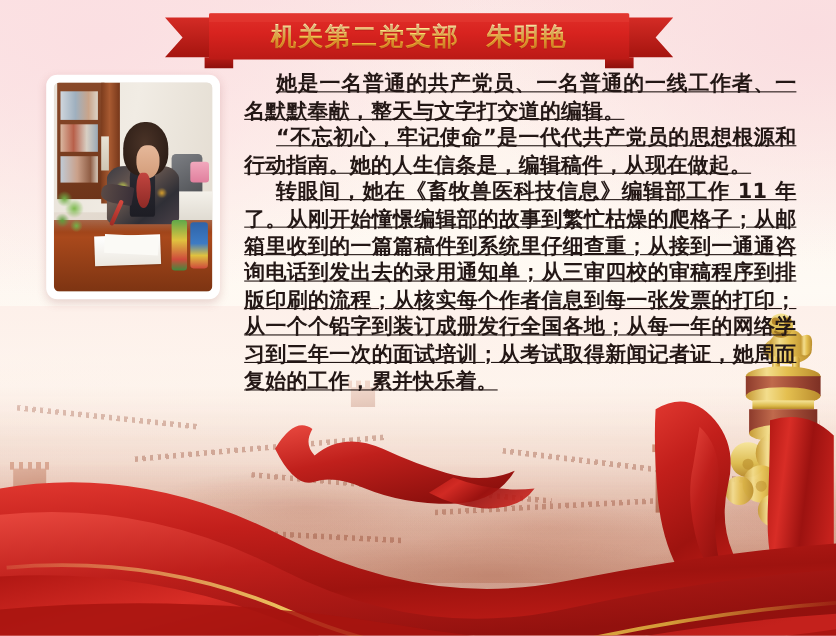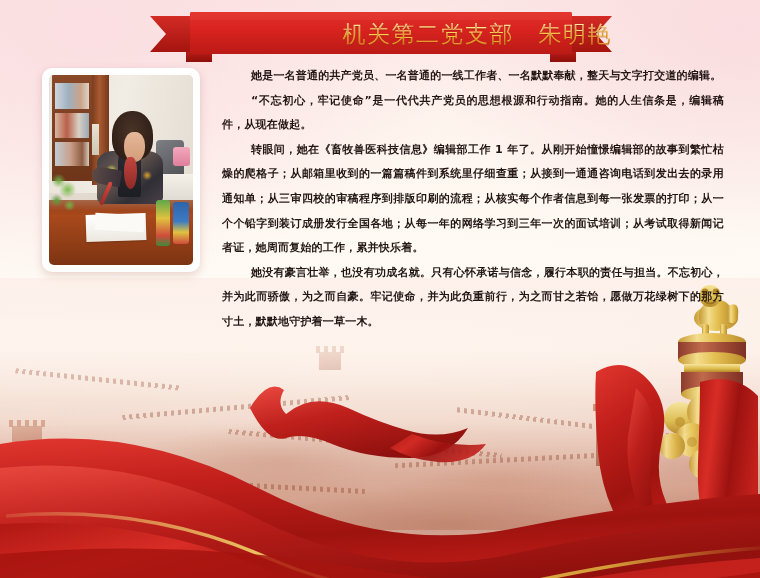--- a/index.html
+++ b/index.html
@@ -87,22 +87,22 @@
   
   .pillar { position:absolute; right:2px; top:272px; width:104px; height:230px; z-index:8; }
   .pillar svg { display:block; width:100%; height:100%; }
 
   
   .banner { position:absolute; left:150px; top:10px; width:462px; height:58px; z-index:14; }
   .banner svg { position:absolute; inset:0; width:100%; height:100%; }
   .banner-title {
     position:absolute; left:0; right:0; top:8px;
     height:32px; line-height:32px;
-    text-align:right;
-    font-size:23px; font-weight:normal;
+    text-align:center;
+    font-size:23px; font-weight:bold;
     letter-spacing:1.5px;
     white-space:pre;
     background:linear-gradient(to bottom,#fff6cf 0%,#ffe88f 26%,#fcc93f 56%,#e8962a 82%,#d9801f 100%);
     -webkit-background-clip:text; background-clip:text;
     -webkit-text-fill-color:transparent; color:transparent;
     text-shadow:0 1px 0 rgba(120,20,10,.25);
   }
 
   
   .photo-frame {
@@ -153,28 +153,29 @@
                     radial-gradient(circle 8px  at 64% 72%, #74b249, rgba(116,178,73,0) 72%); }
   .ph-cup       { right:16%; bottom:10%; width:10%; height:24%; background:linear-gradient(#5fa84a,#e0c23f 40%,#cf4b3c 78%,#3f8a3c); border-radius:3px; }
   .ph-pens      { right:3%;  bottom:11%; width:11%; height:22%; background:linear-gradient(#2f63a8,#3d7bc4 46%,#e0c23f 72%,#cf4b3c); border-radius:3px; }
 
   
   .article {
     position:absolute; left:222px; top:64px; width:502px;
     z-index:13;
   }
   .article p {
-    font-size:11px;
+    font-size:19px;
     line-height:24.6px;
     color:#231715;
     font-weight:bold;
     text-align:justify;
     text-justify:inter-ideograph;
     text-indent:29px;
     letter-spacing:.2px;
+    text-decoration:underline;
   }
 </style>
 </head>
 <body>
 
 <div id="poster">
 
   <div class="wall-scene">
     <div class="ridge ridge-a"></div>
     <div class="ridge ridge-b"></div>
@@ -357,17 +358,16 @@
 
       <rect x="40" y="2" width="382" height="42" rx="1.5" fill="url(#rbMain)"></rect>
       <rect x="40" y="2" width="382" height="8" fill="#e8443c" opacity=".35"></rect>
     </svg>
     <div class="banner-title">机关第二党支部　朱明艳</div>
   </div>
 
   <div class="article">
     <p>她是一名普通的共产党员、一名普通的一线工作者、一名默默奉献，整天与文字打交道的编辑。</p>
     <p>“不忘初心，牢记使命”是一代代共产党员的思想根源和行动指南。她的人生信条是，编辑稿件，从现在做起。</p>
-    <p>转眼间，她在《畜牧兽医科技信息》编辑部工作 1 年了。从刚开始憧憬编辑部的故事到繁忙枯燥的爬格子；从邮箱里收到的一篇篇稿件到系统里仔细查重；从接到一通通咨询电话到发出去的录用通知单；从三审四校的审稿程序到排版印刷的流程；从核实每个作者信息到每一张发票的打印；从一个个铅字到装订成册发行全国各地；从每一年的网络学习到三年一次的面试培训；从考试取得新闻记者证，她周而复始的工作，累并快乐着。</p>
-    <p>她没有豪言壮举，也没有功成名就。只有心怀承诺与信念，履行本职的责任与担当。不忘初心，并为此而骄傲，为之而自豪。牢记使命，并为此负重前行，为之而甘之若饴，愿做万花绿树下的那方寸土，默默地守护着一草一木。</p>
+    <p>转眼间，她在《畜牧兽医科技信息》编辑部工作 11 年了。从刚开始憧憬编辑部的故事到繁忙枯燥的爬格子；从邮箱里收到的一篇篇稿件到系统里仔细查重；从接到一通通咨询电话到发出去的录用通知单；从三审四校的审稿程序到排版印刷的流程；从核实每个作者信息到每一张发票的打印；从一个个铅字到装订成册发行全国各地；从每一年的网络学习到三年一次的面试培训；从考试取得新闻记者证，她周而复始的工作，累并快乐着。</p>
   </div>
 
 </div>
 
 </body></html>

